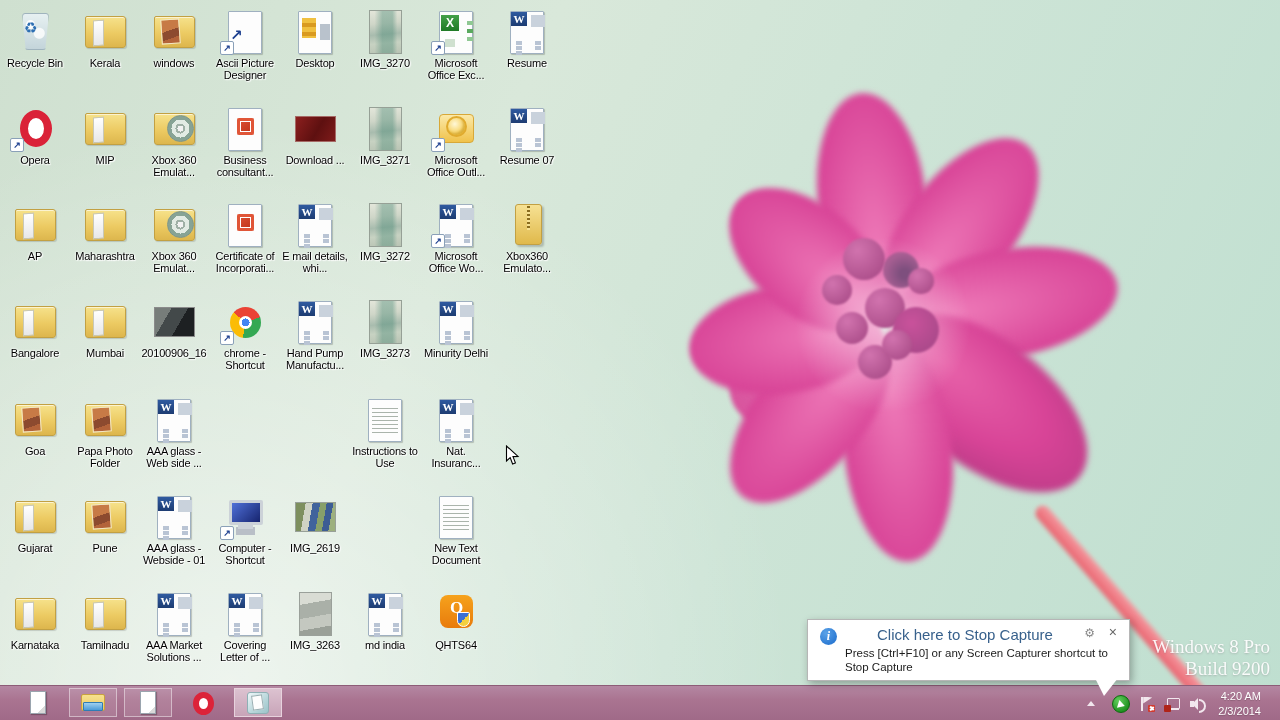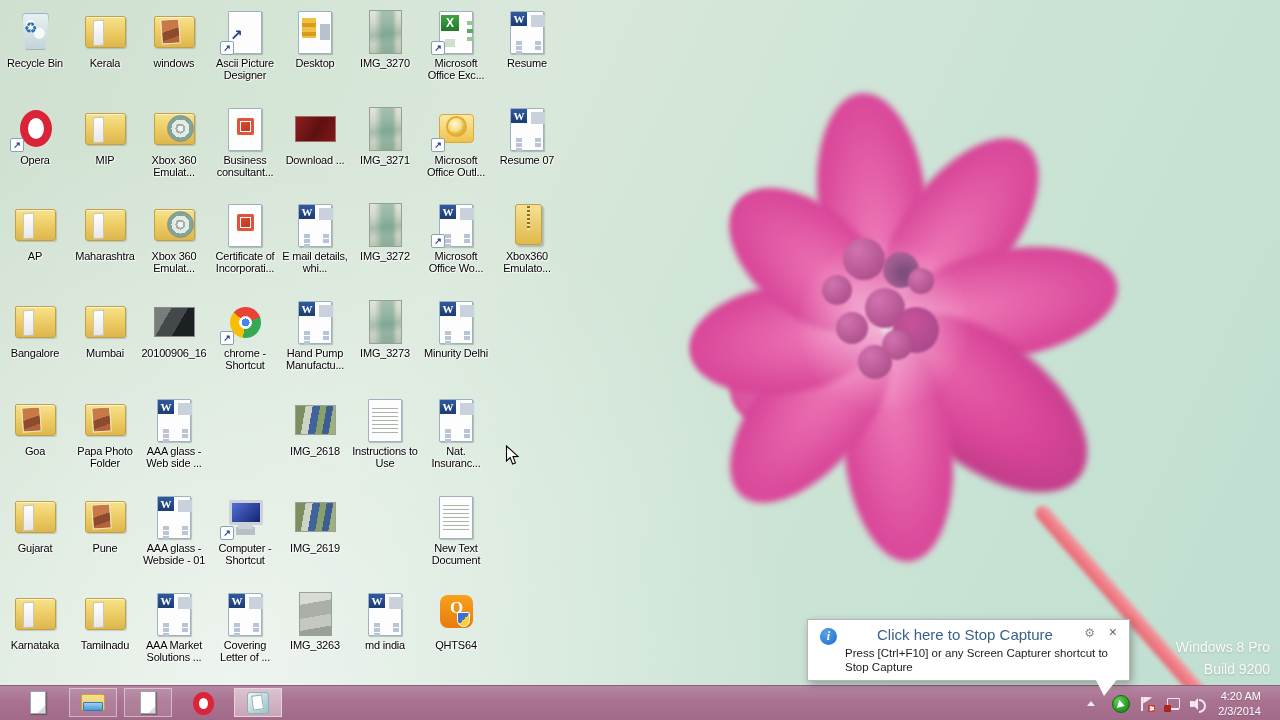--- a/index.html
+++ b/index.html
@@ -145,22 +145,22 @@
   .t-photo-dark::before{left:4px;top:9px;width:41px;height:30px;border:1px solid #8a8a8a;
     background:linear-gradient(120deg,#777d7a 0 30%,#43494a 30% 60%,#1d2022 60%);}
   .t-photo-red::before{left:4px;top:11px;width:41px;height:26px;border:1px solid #a66a66;
     background:linear-gradient(120deg,#8c1f1e,#5e1010 55%,#7e1b1a);}
 
   
   .cursor{position:absolute;left:505px;top:445px;z-index:60;}
 
   
   .watermark{position:absolute;right:10px;top:636px;text-align:right;z-index:10;
-    color:rgba(255,255,255,.92);font-size:14px;line-height:22px;
-    text-shadow:0 1px 2px rgba(90,60,80,.25);}
+    color:rgba(255,255,255,.92);font-size:19px;line-height:22px;
+    text-shadow:0 1px 2px rgba(90,60,80,.25);font-family:Liberation Serif, serif;}
 
   
   .popup{position:absolute;left:807px;top:619px;width:321px;height:60px;background:#fff;
     border:1px solid #b6b6b6;box-shadow:2px 3px 8px rgba(0,0,0,.3);z-index:50;}
   .popup .tail{position:absolute;left:287px;top:58px;width:0;height:0;
     border-left:9px solid transparent;border-right:14px solid transparent;border-top:18px solid #fff;}
   .info-ic{position:absolute;left:12px;top:8px;width:17px;height:17px;border-radius:50%;
     background:radial-gradient(circle at 35% 30%,#5aa2e8,#2d7bd4 70%);color:#fff;text-align:center;
     font:italic bold 12px/17px "Liberation Serif",serif;}
   .ptitle{position:absolute;left:37px;top:6px;font-size:15px;color:#38618c;cursor:pointer;margin-left:32px;}
@@ -395,25 +395,20 @@
   </div>
     <div class="dicon" style="left: 282px; top: 201px;">
     <div class="ic t-word"><span class="arr"></span></div>
 
     <div class="lbl">E mail details, whi...</div>
   </div>
     <div class="dicon" style="left: 282px; top: 298px;">
     <div class="ic t-word"><span class="arr"></span></div>
 
     <div class="lbl">Hand Pump Manufactu...</div>
-  </div>
-    <div class="dicon" style="left: 282px; top: 396px;">
-    <div class="ic t-photo-people"><span class="arr"></span></div>
-
-    <div class="lbl">IMG_2618</div>
   </div>
     <div class="dicon" style="left: 282px; top: 493px;">
     <div class="ic t-photo-people"><span class="arr"></span></div>
 
     <div class="lbl">IMG_2619</div>
   </div>
     <div class="dicon" style="left: 282px; top: 590px;">
     <div class="ic t-photo-gray2"><span class="arr"></span></div>
 
     <div class="lbl">IMG_3263</div>

